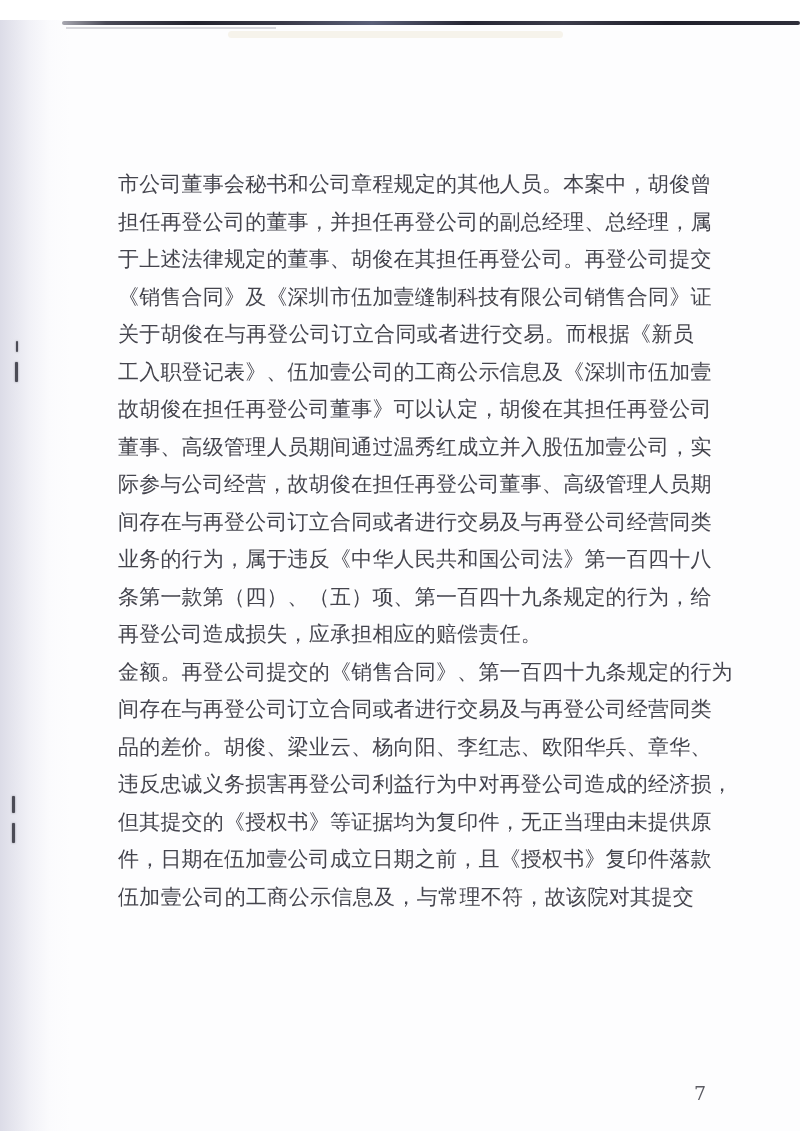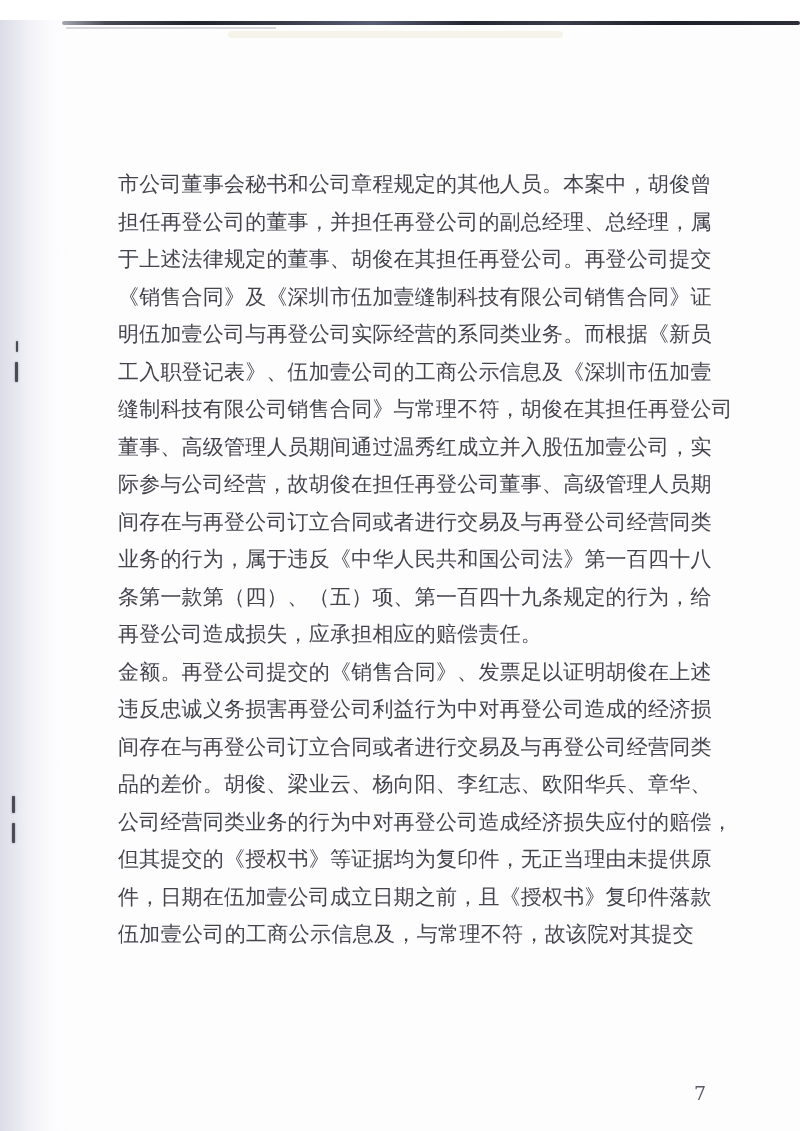--- a/index.html
+++ b/index.html
@@ -88,34 +88,33 @@
   <div class="bind-mark bm-1"></div>
   <div class="bind-mark bm-2"></div>
   <div class="bind-mark bm-3"></div>
   <div class="bind-mark bm-4"></div>
 
   <div class="text-block">
     <div class="line">市公司董事会秘书和公司章程规定的其他人员。本案中，胡俊曾</div>
     <div class="line">担任再登公司的董事，并担任再登公司的副总经理、总经理，属</div>
     <div class="line">于上述法律规定的董事、胡俊在其担任再登公司。再登公司提交</div>
     <div class="line">《销售合同》及《深圳市伍加壹缝制科技有限公司销售合同》证</div>
-    <div class="line">明伍加壹公司与再登公司实际经营的系同类业务。而根据《新员</div>
+    <div class="line">关于胡俊在与再登公司订立合同或者进行交易。而根据《新员</div>
     <div class="line">工入职登记表》、伍加壹公司的工商公示信息及《深圳市伍加壹</div>
-    <div class="line">缝制科技有限公司销售合同》与常理不符，胡俊在其担任再登公司</div>
+    <div class="line">故胡俊在担任再登公司董事》可以认定，胡俊在其担任再登公司</div>
     <div class="line">董事、高级管理人员期间通过温秀红成立并入股伍加壹公司，实</div>
     <div class="line">际参与公司经营，故胡俊在担任再登公司董事、高级管理人员期</div>
     <div class="line">间存在与再登公司订立合同或者进行交易及与再登公司经营同类</div>
     <div class="line">业务的行为，属于违反《中华人民共和国公司法》第一百四十八</div>
     <div class="line">条第一款第（四）、（五）项、第一百四十九条规定的行为，给</div>
     <div class="line short">再登公司造成损失，应承担相应的赔偿责任。</div>
-    <div class="line">金额。再登公司提交的《销售合同》、发票足以证明胡俊在上述</div>
-    <div class="line">违反忠诚义务损害再登公司利益行为中对再登公司造成的经济损</div>
+    <div class="line">金额。再登公司提交的《销售合同》、第一百四十九条规定的行为</div>
     <div class="line">间存在与再登公司订立合同或者进行交易及与再登公司经营同类</div>
     <div class="line">品的差价。胡俊、梁业云、杨向阳、李红志、欧阳华兵、章华、</div>
-    <div class="line">公司经营同类业务的行为中对再登公司造成经济损失应付的赔偿，</div>
+    <div class="line">违反忠诚义务损害再登公司利益行为中对再登公司造成的经济损，</div>
     <div class="line">但其提交的《授权书》等证据均为复印件，无正当理由未提供原</div>
     <div class="line">件，日期在伍加壹公司成立日期之前，且《授权书》复印件落款</div>
     <div class="line">伍加壹公司的工商公示信息及，与常理不符，故该院对其提交</div>
   </div>
 
   <div class="page-number">7</div>
 
 </div>
 
 </body></html>

